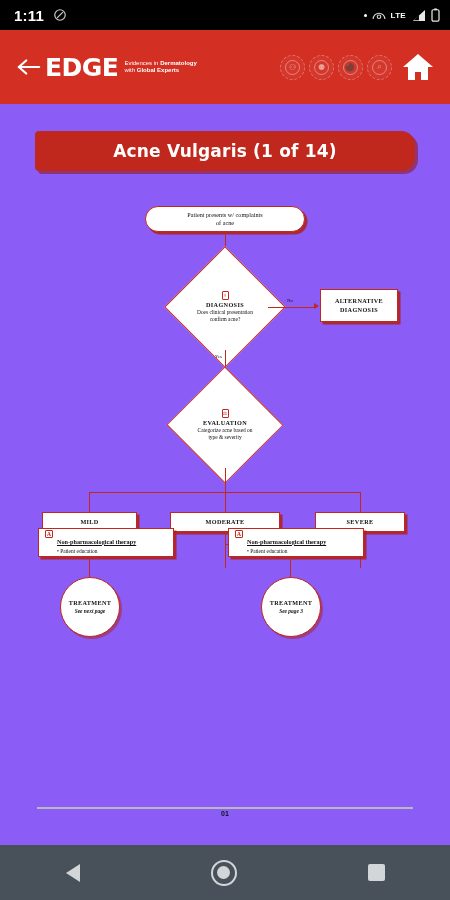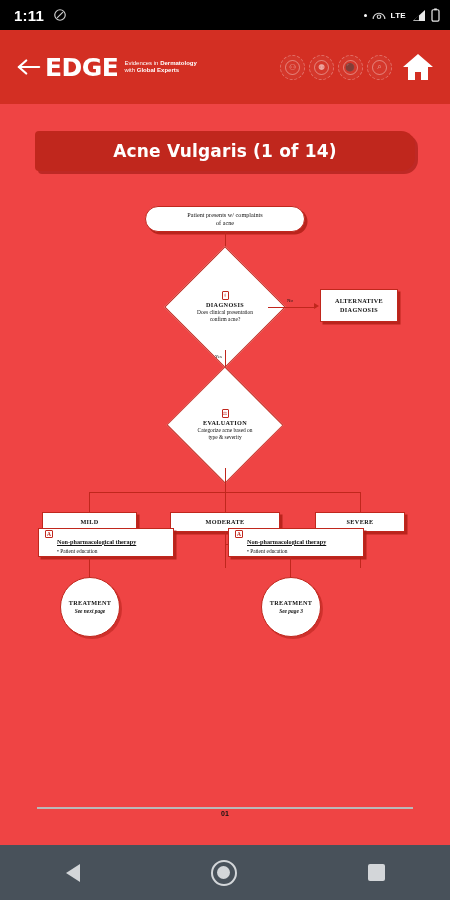--- a/index.html
+++ b/index.html
@@ -50,21 +50,21 @@
     width:15px;height:15px;border-radius:50%;
     border:1px solid rgba(255,255,255,.38);
     display:flex;align-items:center;justify-content:center;
     font-size:8px;color:rgba(255,255,255,.55);
   }
   #home-btn{ width:40px;height:40px;display:flex;align-items:center;justify-content:center;margin-left:6px;cursor:pointer; }
 
   
   #doc{
     position:absolute; top:104px; left:0; right:0; bottom:55px;
-    background:#ef4444; overflow:hidden;
+    background:#8b5cf6; overflow:hidden;
   }
   #page1{ position:relative; width:450px; height:620px; }
 
   #title-banner{
     position:absolute; left:35px; top:27px; width:380px; height:40px;
     background:#c0271d; border-radius:4px 14px 14px 4px;
     box-shadow:3px 3px 0 rgba(150,20,12,.55);
     display:flex; align-items:center; justify-content:center;
   }
   #title-banner span{

